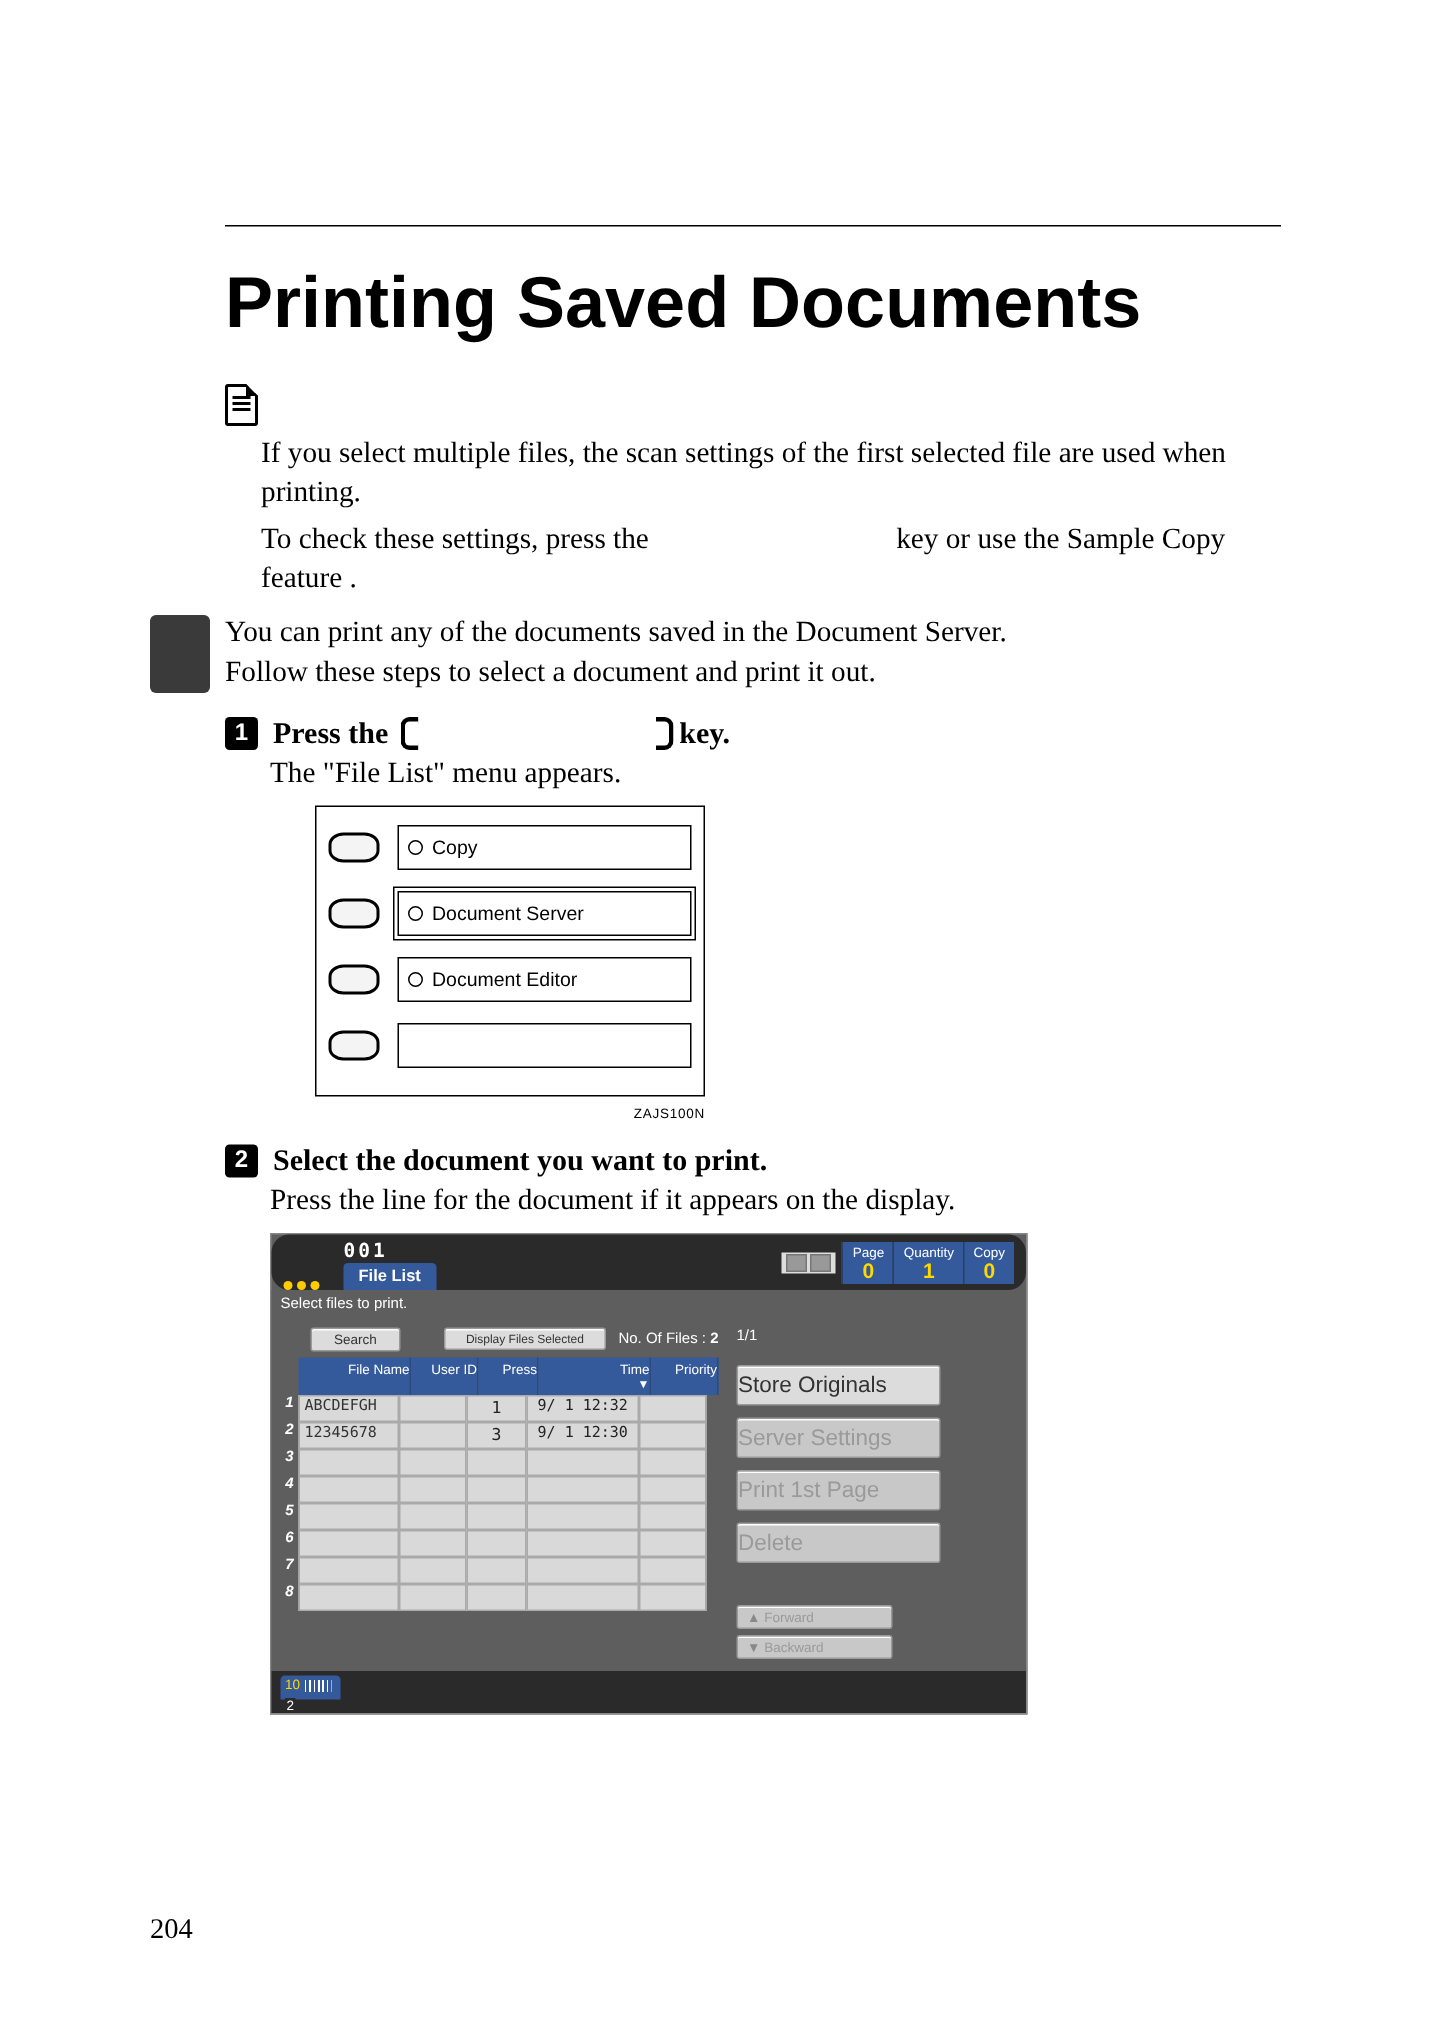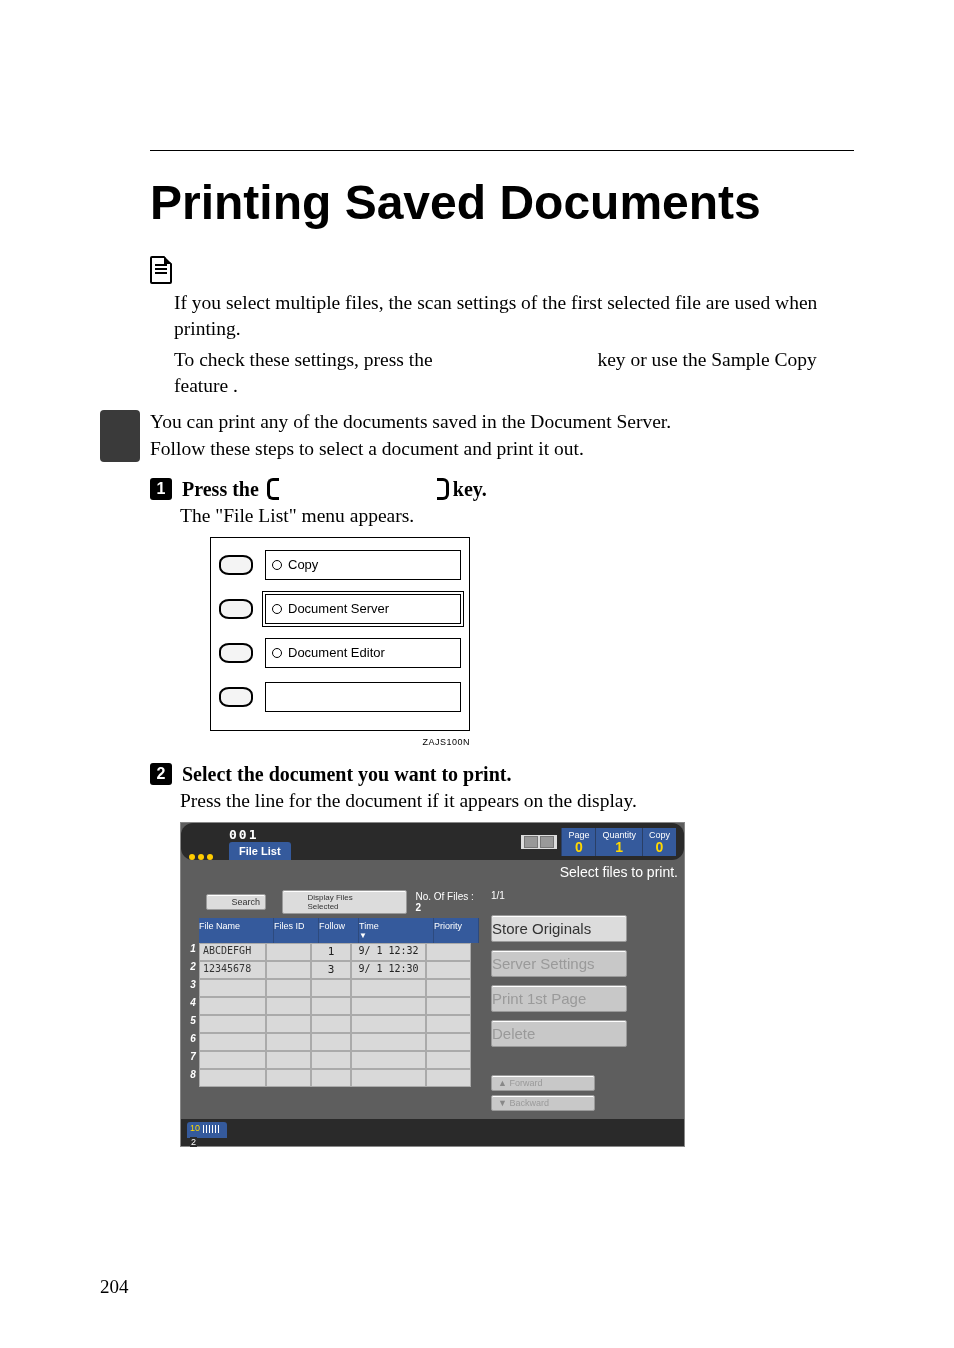--- a/index.html
+++ b/index.html
@@ -39,30 +39,30 @@
   .pin { display:flex; gap:3px; align-items:center; margin-right: 6px; }
   .pin span { width:6px; height:6px; background:#fc0; border-radius:50%; }
   .pin-num { font-family: monospace; font-size: 13px; letter-spacing: 2px; color:#fff; font-weight:700; }
   .screen-tab { display:inline-block; background:#355a9c; color:#fff; padding: 3px 10px; font-size: 11px; font-weight:700; border-top-left-radius: 3px; border-top-right-radius: 3px; }
   .screen-stats { margin-left:auto; padding-bottom:4px; display:flex; gap: 0; }
   .stat { background:#355a9c; color:#fff; font-size:9px; padding:2px 6px; border-left:1px solid #2a3f66; text-align:center; }
   .stat .big { font-size: 14px; color: #ffd800; font-weight:700; display:block; line-height:1; }
   .mini-icons { background:#ddd; padding:1px 3px; margin-right:4px; display:flex; gap:2px; align-self:center;}
   .mini-icons span { width:14px; height:12px; background:#999; border:1px solid #777; display:inline-block;}
   .screen-main { background:#5e5e5e; padding: 4px 6px 8px 6px; }
-  .screen-hint { color:#fff; font-size:14px; margin-bottom: 10px; text-align: right; }
+  .screen-hint { color:#fff; font-size:10px; margin-bottom: 10px; }
   .screen-body { display:flex; gap: 12px; }
   .left-col { flex: 0 0 290px; }
   .right-col { flex: 1 1 auto; display:flex; flex-direction:column; gap: 8px; }
   .row1 { display:flex; align-items:center; gap: 8px; margin-bottom: 4px; }
-  .btn { background:#dcdcdc; color:#333; border:1px solid #9a9a9a; padding: 2px 24px; font-size:9px; border-radius:2px; box-shadow: inset 0 1px 0 #fff; }
+  .btn { background:#dcdcdc; color:#333; border:1px solid #9a9a9a; padding: 2px 14px; font-size:9px; border-radius:2px; box-shadow: inset 0 1px 0 #fff; }
   .btn.disabled { color:#9a9a9a; background:#c8c8c8; }
   .btn.long { padding: 4px 0; width: 136px; text-align:left; font-size:15px;}
   .tbl-hdr { display:flex; margin-top: 2px; }
-  .hcell { background:#355a9c; color:#fff; text-align:left; font-size:9px; padding: 3px 0; border-right: 1px solid #2d4a7e; }
+  .hcell { background:#355a9c; color:#fff; text-align:right; font-size:9px; padding: 3px 0; border-right: 1px solid #2d4a7e; }
   .hcell.fn { width: 75px; }
   .hcell.uid { width: 45px; }
   .hcell.pg { width: 40px; }
   .hcell.tm { width: 75px; position:relative; }
   .hcell.tm::after { content:"▼"; font-size:8px; display:block; }
   .hcell.pr { width: 45px; }
   .num-col { width: 12px; }
   .tbl-body .trow { display:flex; align-items:stretch; height: 18px; }
   .trow .rn { width:12px; text-align:center; font-size:10px; color:#fff; font-family: Arial; font-style: italic; font-weight: bold; }
   .trow .cell { background:#d9d9d9; border:1px solid #aaa; margin-right:0; }
@@ -182,22 +182,22 @@
           <div class="row1">
             <div style="width:12px;"></div>
             <span class="btn" style="width:60px;text-align:center;">Search</span>
             <span style="flex:1"></span>
             <span class="btn" style="font-size:8px;">Display Files Selected</span>
             <span class="nof"><span>No. Of Files</span> : <b>2</b></span>
           </div>
           <div class="tbl-hdr">
             <div class="num-col"></div>
             <div class="hcell fn">File Name</div>
-            <div class="hcell uid">Files ID</div>
-            <div class="hcell pg">Follow</div>
+            <div class="hcell uid">User ID</div>
+            <div class="hcell pg">Press</div>
             <div class="hcell tm">Time</div>
             <div class="hcell pr">Priority</div>
           </div>
           <div class="tbl-body" id="tbody">
               <div class="trow">
                 <div class="rn">1</div>
                 <div class="cell fn">ABCDEFGH</div>
                 <div class="cell uid"></div>
                 <div class="cell pg">1</div>
                 <div class="cell tm">9/  1  12:32</div>

